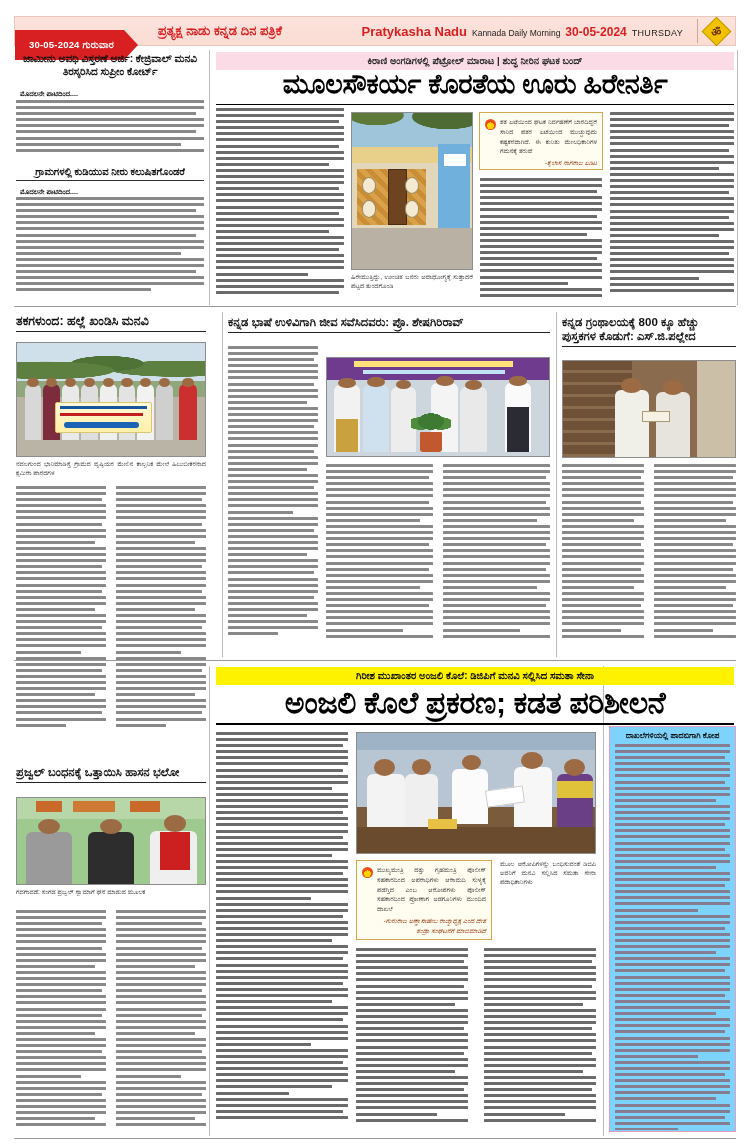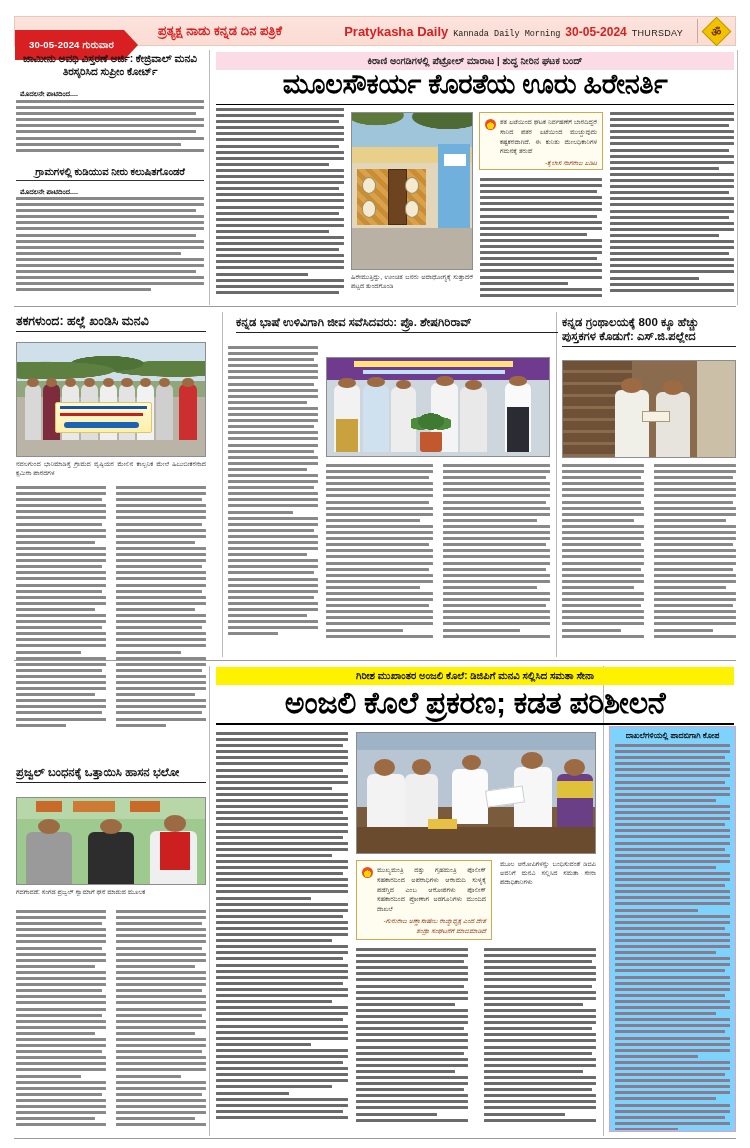--- a/index.html
+++ b/index.html
@@ -43,21 +43,21 @@
   }
   .mast-kn {
     color: #d81f21; font-weight: bold; font-size: 13px;
     margin-left: 34px; white-space: nowrap;
   }
   .mast-en {
     margin-left: auto; display: flex; align-items: baseline; gap: 5px;
     padding-right: 6px; white-space: nowrap;
   }
   .mast-en .name { color: #d81f21; font-weight: bold; font-size: 13px; }
-  .mast-en .sub  { color: #222; font-size: 8.5px; font-family: Liberation Mono, monospace; }
+  .mast-en .sub  { color: #222; font-size: 8.5px; }
   .mast-en .dt   { color: #d81f21; font-weight: bold; font-size: 12px; }
   .mast-en .day  { color: #222; font-size: 9px; letter-spacing: .3px; }
   .mast-sep { width: 1px; height: 24px; background: #c9a89c; margin: 0 8px; }
   .om-badge {
     width: 21px; height: 21px; background: #f2c200;
     transform: rotate(45deg);
     border: 1px solid #b99600;
     display:flex; align-items:center; justify-content:center;
     margin-right: 8px;
   }
@@ -140,21 +140,21 @@
   .head   { position:absolute; border-radius:50%; background:#9c6b44; }
   .banner { position:absolute; border-radius:2px; }
 </style>
 </head>
 <body>
 
 <div class="masthead">
   <div class="date-flag">30-05-2024 ಗುರುವಾರ</div>
   <div class="mast-kn">ಪ್ರತ್ಯಕ್ಷ ನಾಡು ಕನ್ನಡ ದಿನ ಪತ್ರಿಕೆ</div>
   <div class="mast-en">
-    <span class="name">Pratykasha Daily</span>
+    <span class="name">Pratykasha Nadu</span>
     <span class="sub">Kannada Daily Morning</span>
     <span class="dt">30-05-2024</span>
     <span class="day">THURSDAY</span>
   </div>
   <div class="mast-sep"></div>
   <div class="om-badge">
       <span>ॐ</span>
     </div>
 </div>
 
@@ -426,21 +426,21 @@
   <div class="ln s1"></div>
     <div class="ln s1"></div>
     <div class="ln s3"></div>
     <div class="ln s1"></div>
   <div class="ln s1"></div>
     <div class="ln s2"></div>
     <div class="ln s1"></div>
     <div class="ln s5"></div>
 </div>
 
-<div class="secthead" style="position:absolute; left:236px; top:316px; width:322px; font-size:11.5px;">ಕನ್ನಡ ಭಾಷೆ ಉಳಿವಿಗಾಗಿ ಜೀವ ಸವೆಸಿದವರು: ಪ್ರೊ. ಶೇಷಗಿರಿರಾವ್</div>
+<div class="secthead" style="position:absolute; left:228px; top:316px; width:322px; font-size:11.5px;">ಕನ್ನಡ ಭಾಷೆ ಉಳಿವಿಗಾಗಿ ಜೀವ ಸವೆಸಿದವರು: ಪ್ರೊ. ಶೇಷಗಿರಿರಾವ್</div>
 
 <div class="copy" style="left:228px; top:346px; width:90px; height:300px;">
   <div class="ln s1"></div>
     <div class="ln s1"></div>
     <div class="ln s2"></div>
     <div class="ln s1"></div>
   <div class="ln s1"></div>
     <div class="ln s1"></div>
     <div class="ln s2"></div>
     <div class="ln s1"></div>

